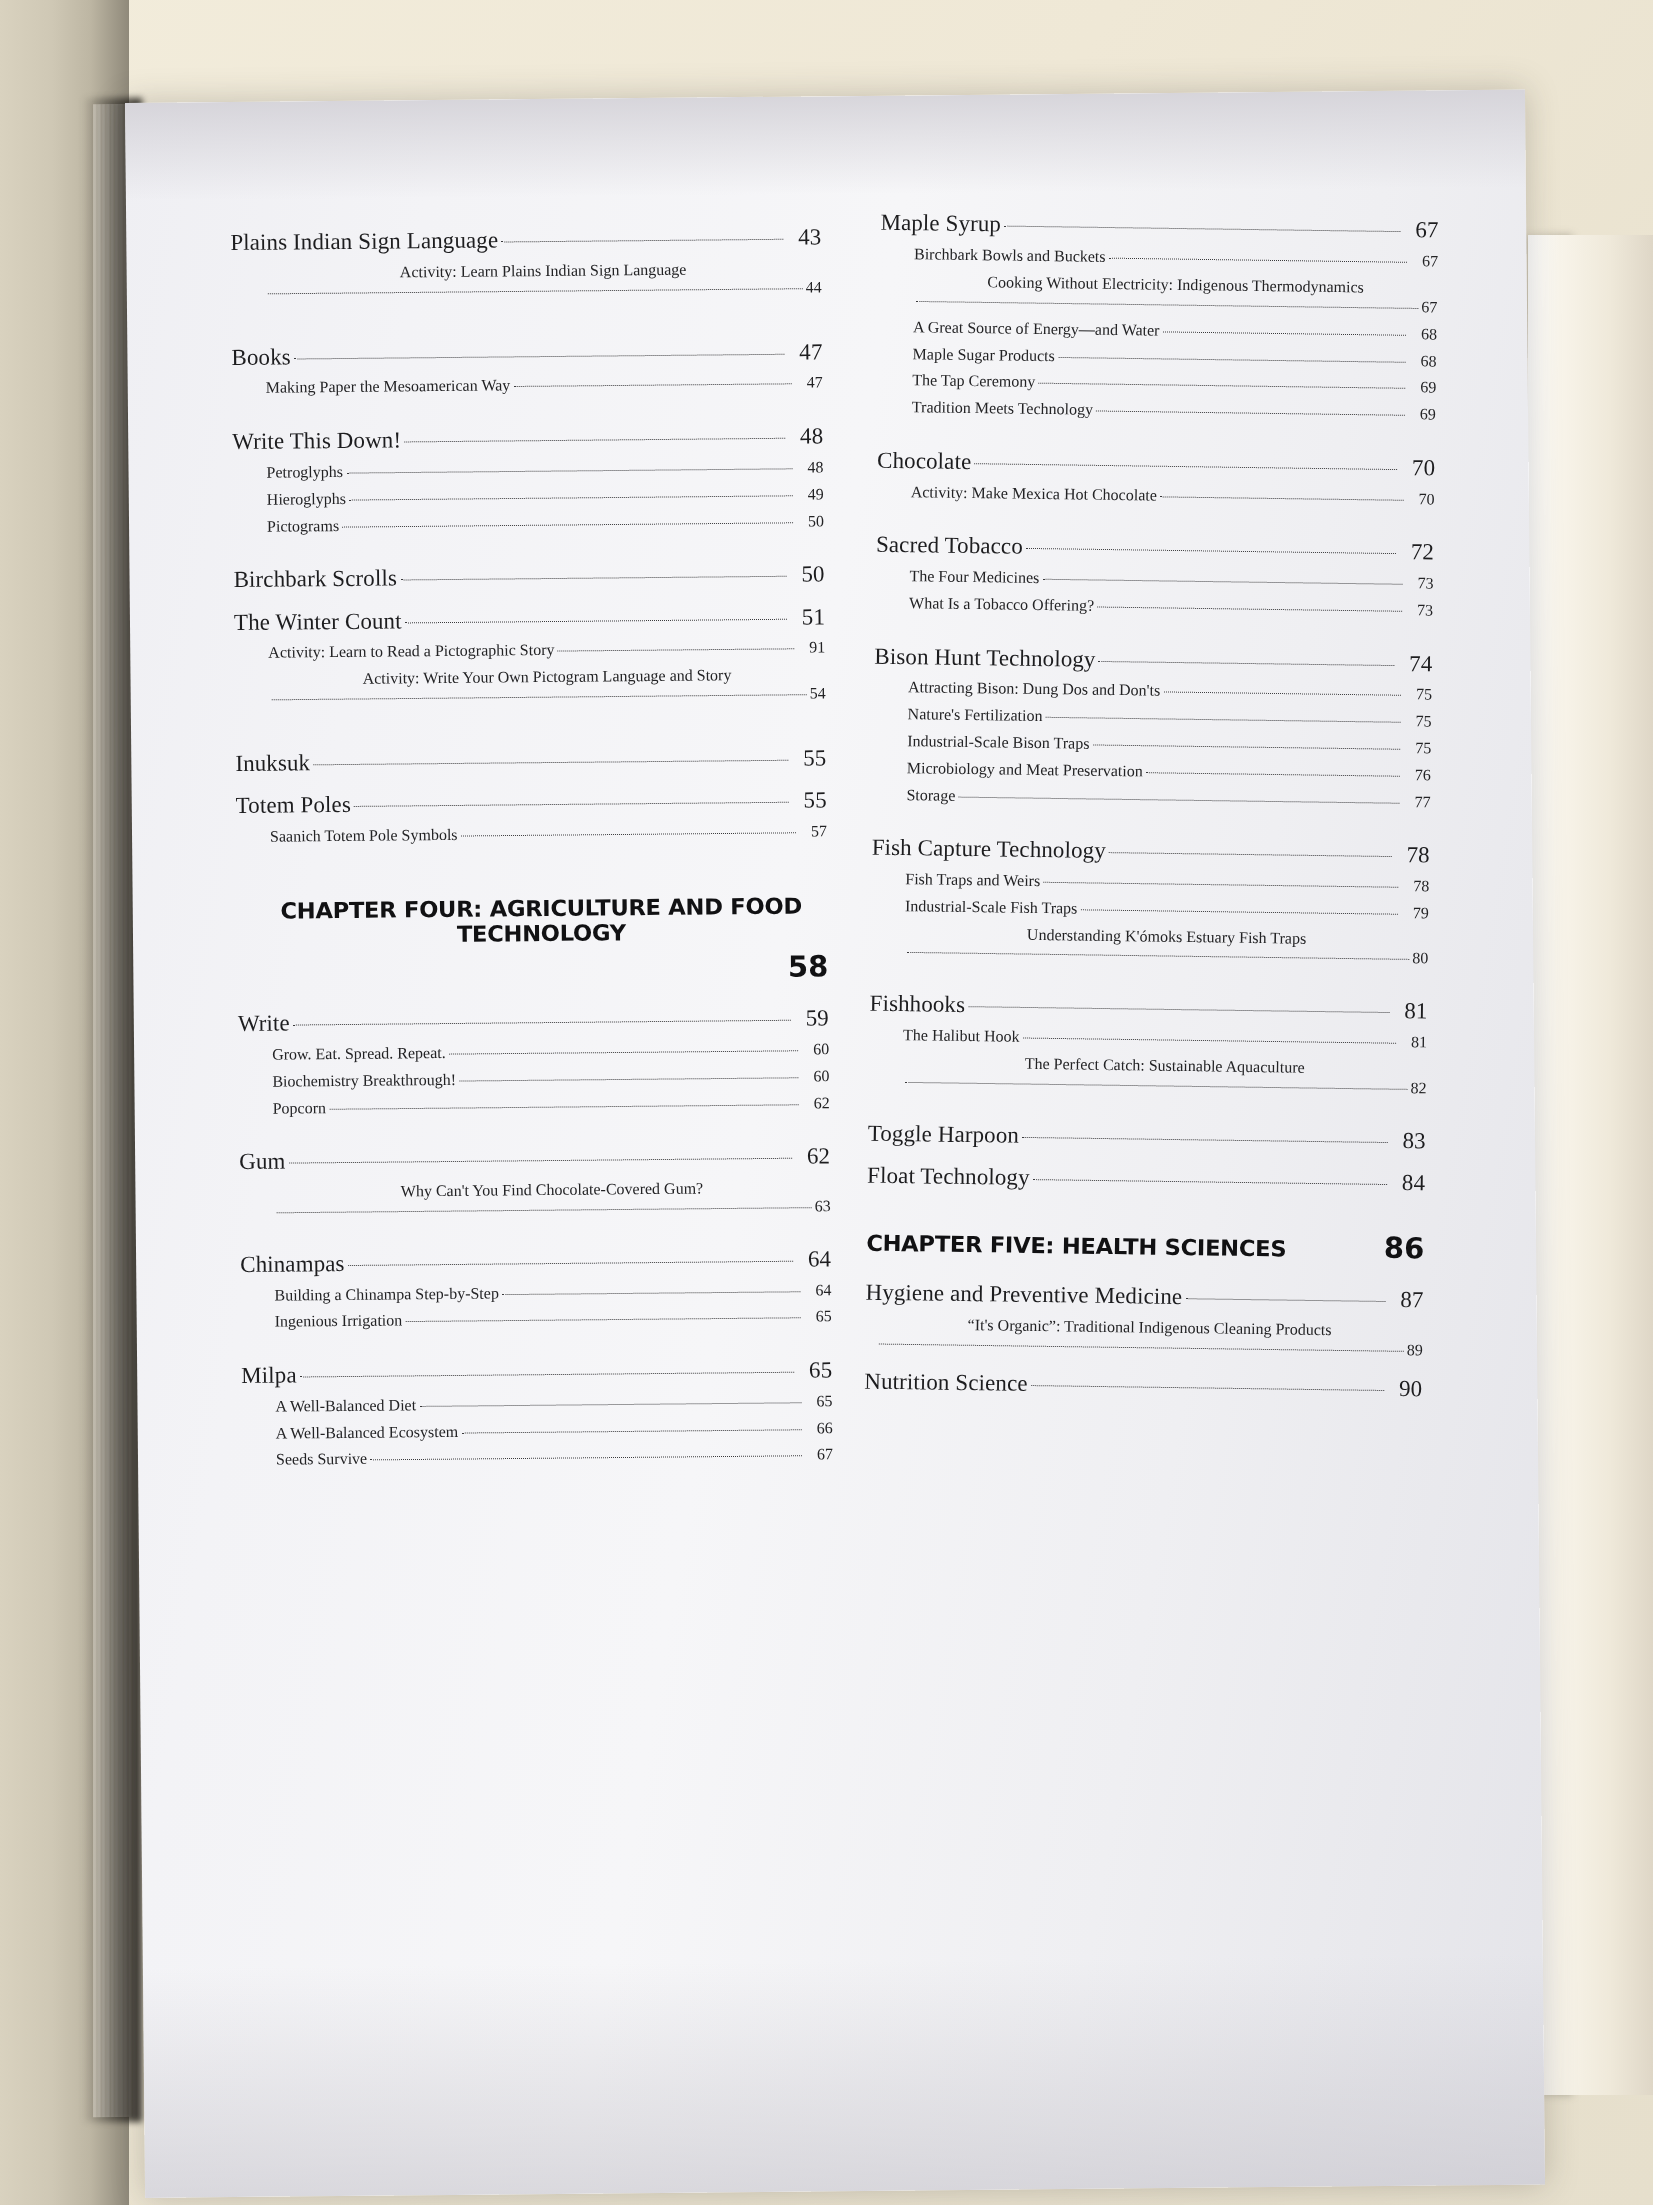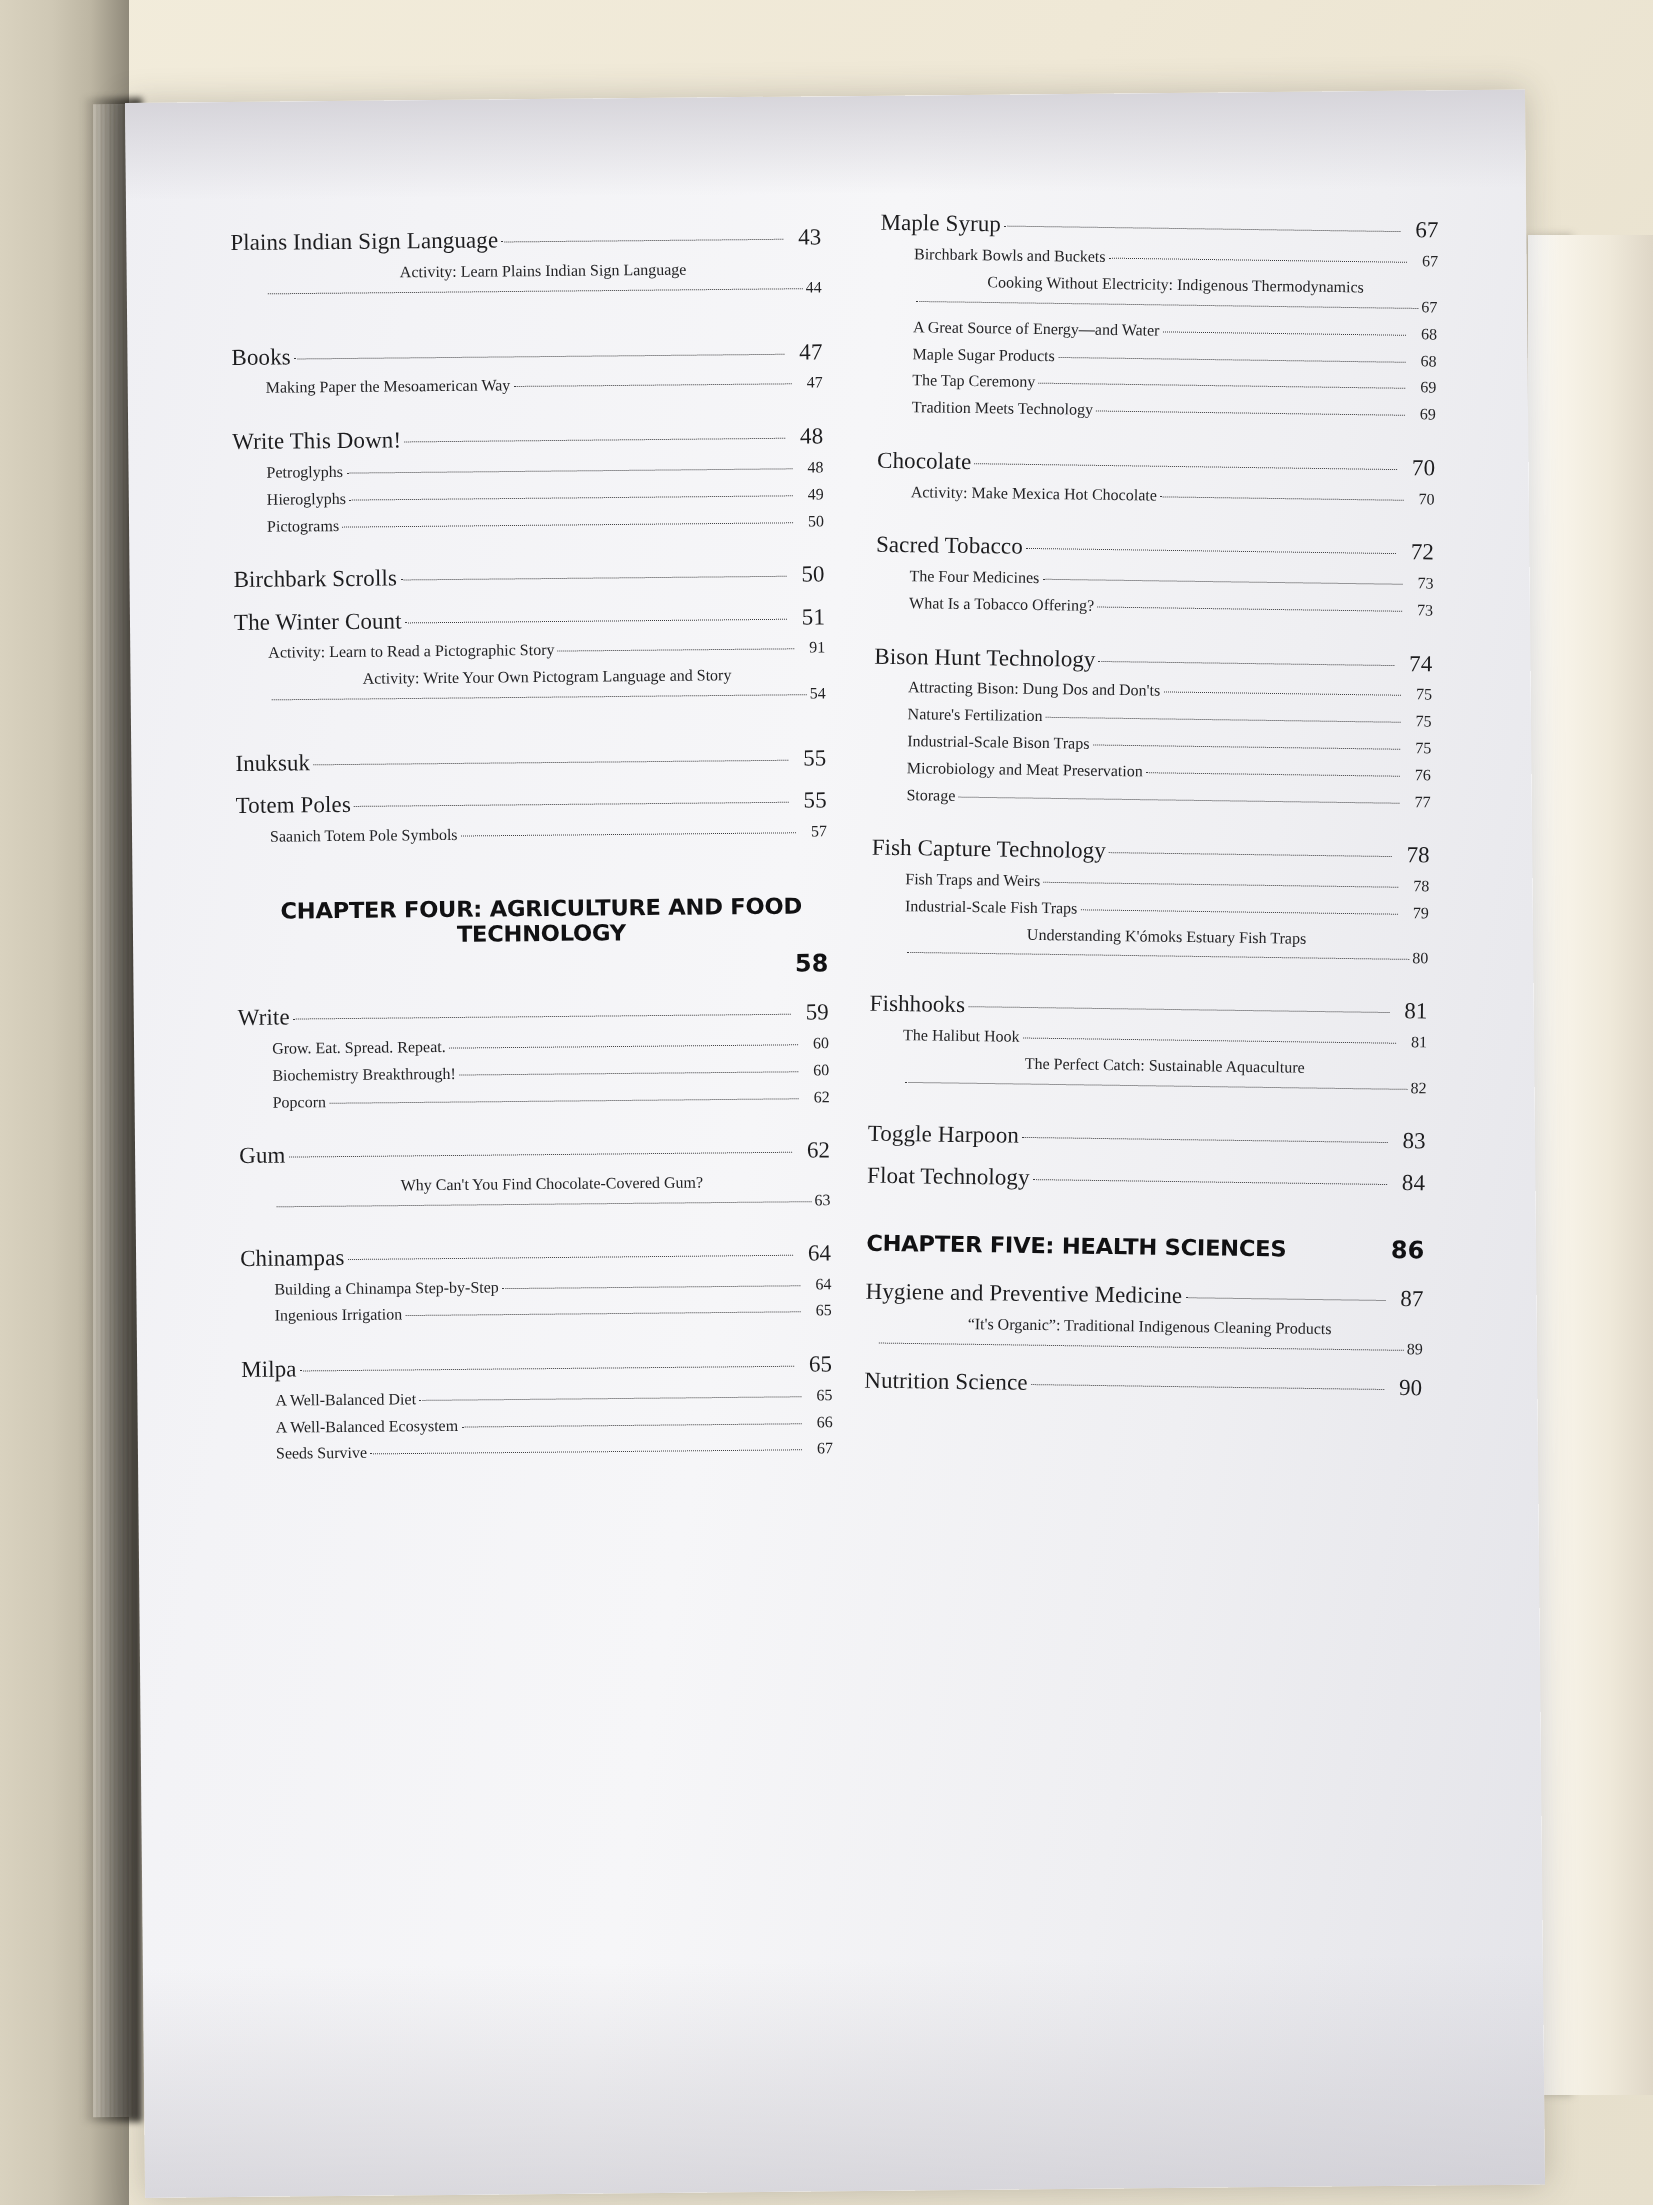--- a/index.html
+++ b/index.html
@@ -187,21 +187,21 @@
     transform-origin: left;
   }
   .chapter-row {
     display: flex;
     align-items: flex-end;
     justify-content: space-between;
   }
   .chapter-num {
     font-family: "DejaVu Sans", sans-serif;
     font-weight: 700;
-    font-size: 24px;
+    font-size: 29px;
     color: #111113;
     margin-bottom: 5.5px;
   }
   .chapter-block { margin-bottom: 11px; }
 
   
   #col-right .entry, #col-right .sub2 { position: relative; }
 </style>
 </head>
 <body>

